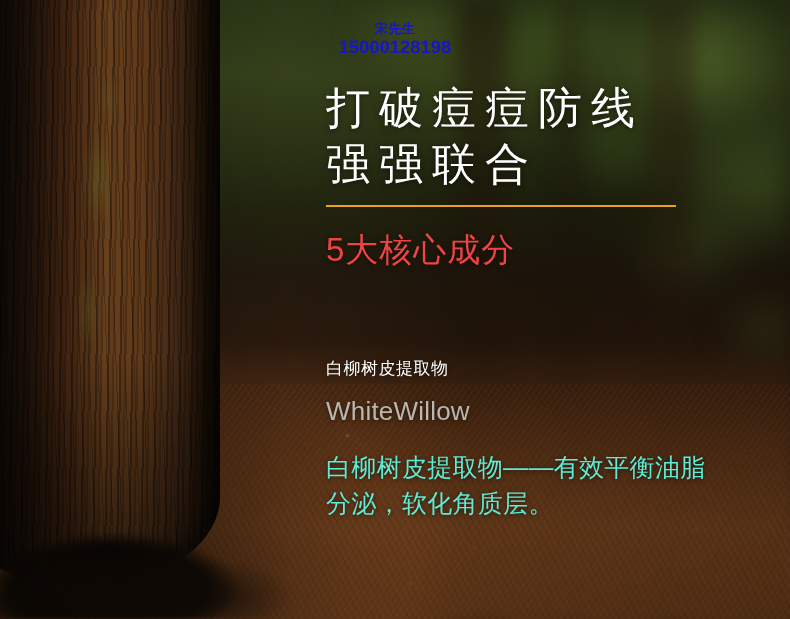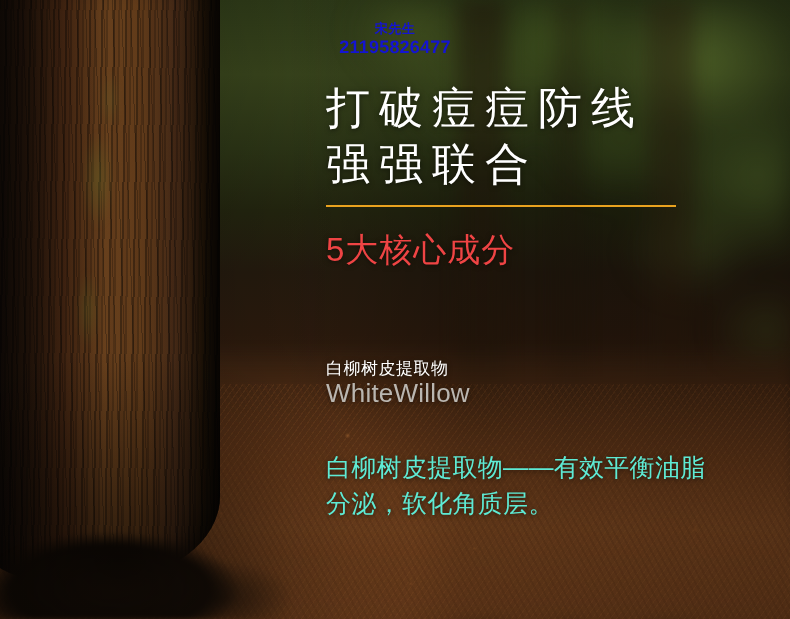--- a/index.html
+++ b/index.html
@@ -221,21 +221,21 @@
   }
   .ingredient-name {
     font-size:17px;
     font-weight:400;
     letter-spacing:.5px;
     color:#ffffff;
     line-height:1.25;
     text-shadow:0 1px 5px rgba(0,0,0,.55);
   }
   .ingredient-latin {
-    margin-top:0;
+    margin-top:18px;
     font-size:26px;
     font-weight:300;
     letter-spacing:.2px;
     color:#bab6b0;
     line-height:1.15;
     text-shadow:0 1px 5px rgba(0,0,0,.5);
   }
 
   .description {
     position:absolute;
@@ -264,21 +264,21 @@
     <div class="trunk-bark"></div>
     <div class="trunk-moss"></div>
   </div>
   <div class="trunk-root"></div>
 
   <div class="bg-layer bg-vignette"></div>
   <div class="bg-layer bg-scrim"></div>
 
   <div class="contact" style="color: rgb(20, 20, 210); margin-top: 20px;">
     <div class="contact-name">宋先生</div>
-    <div class="contact-phone">21195826477</div>
+    <div class="contact-phone">15000128198</div>
   </div>
 
   <div class="copy">
 
     <div class="headline" style="color: rgb(255, 255, 255);">
       <span class="headline-line">打破痘痘防线</span>
       <span class="headline-line">强强联合</span>
     </div>
 
     <div class="divider" style="background: rgb(233, 162, 31);"></div>

